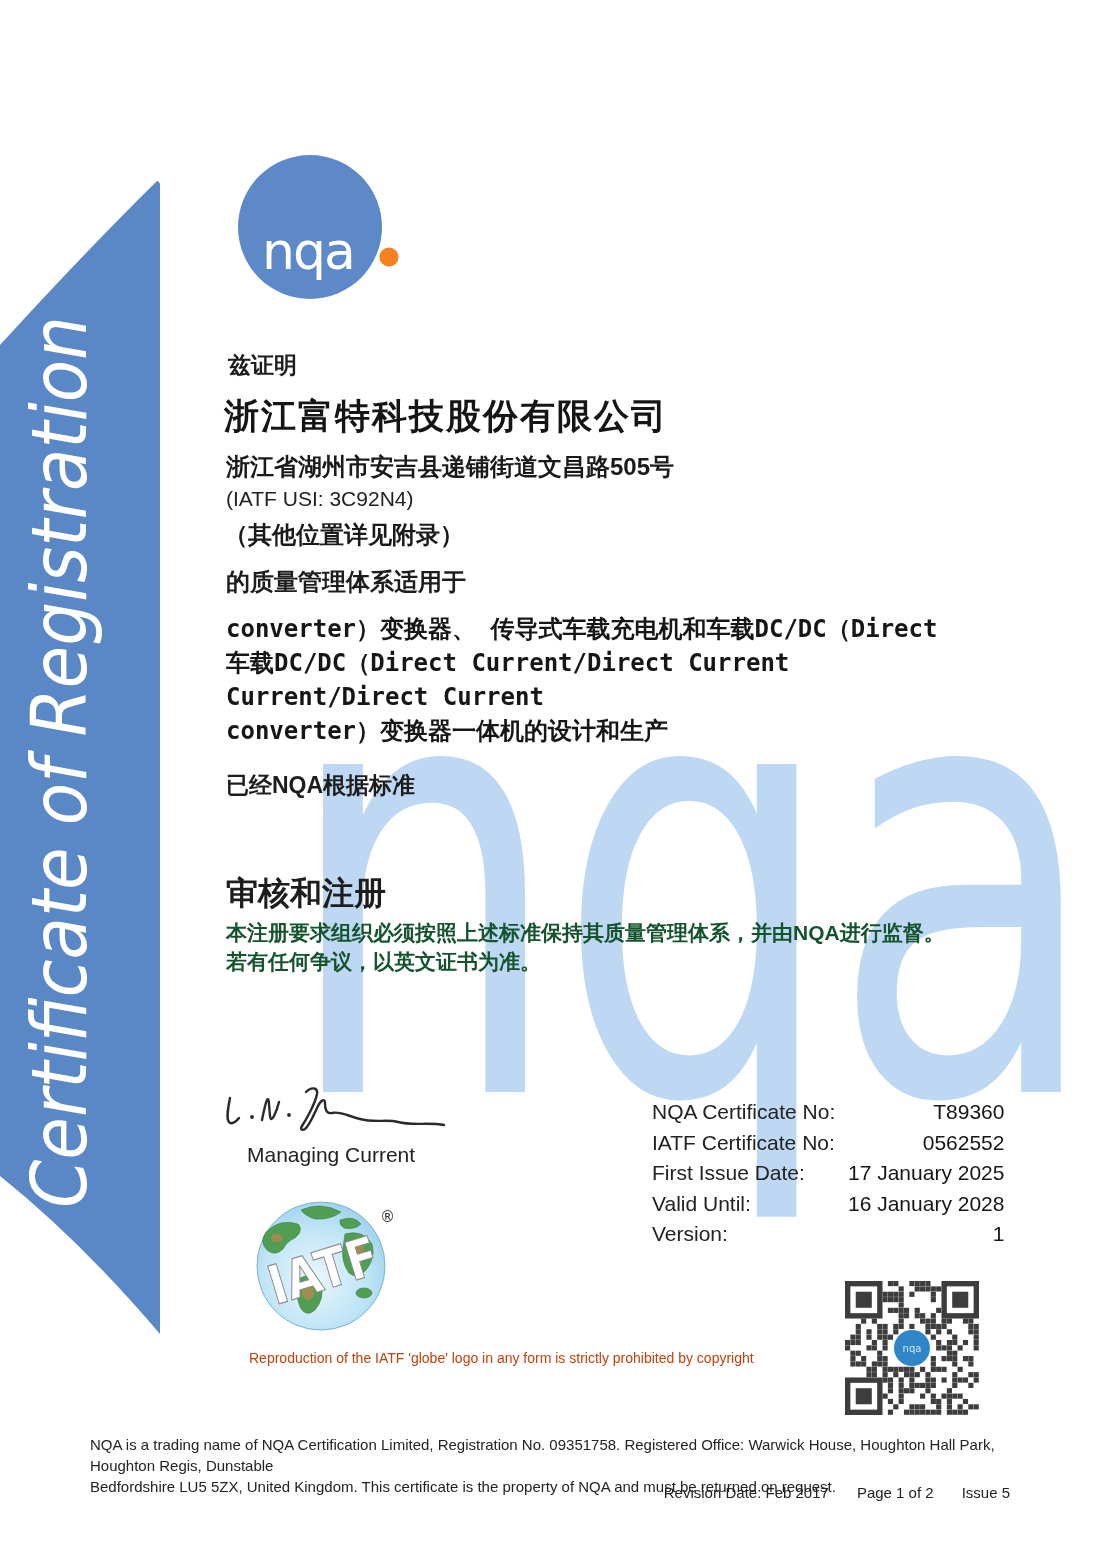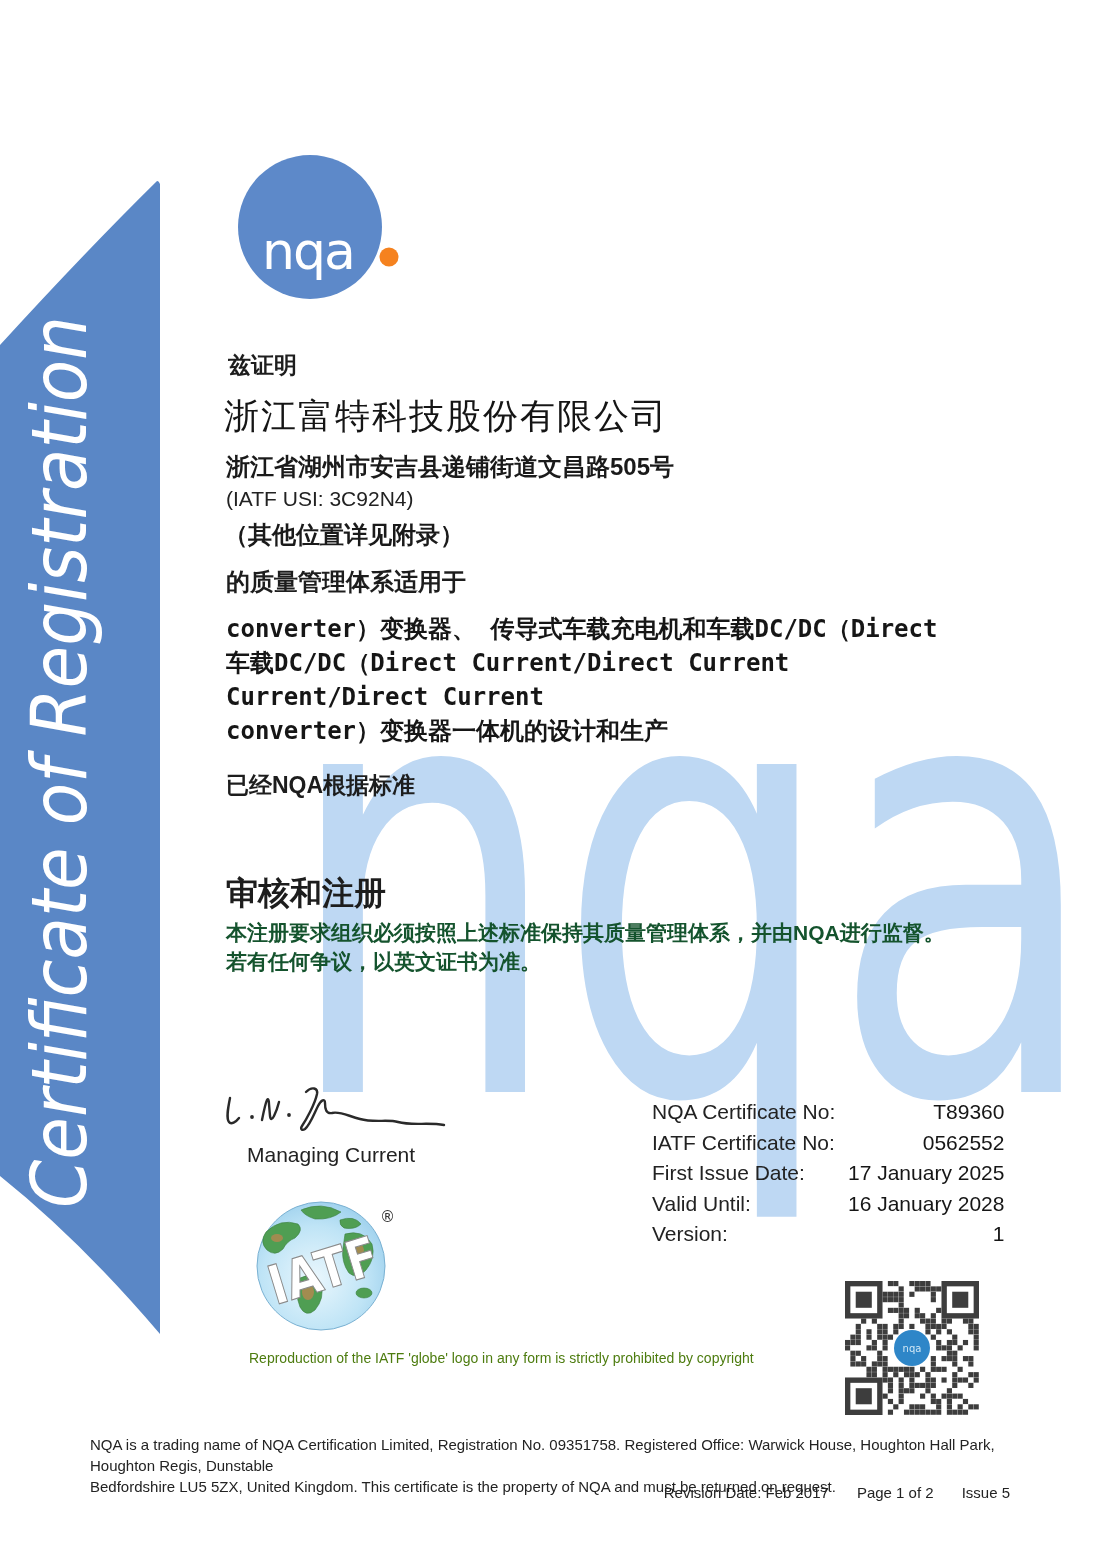--- a/index.html
+++ b/index.html
@@ -3,32 +3,32 @@
 <meta charset="utf-8">
 <style>
   html,body{margin:0;padding:0;background:#ffffff;}
   .page{
     position:relative;width:1102px;height:1559px;background:#ffffff;overflow:hidden;
     font-family:"Liberation Sans","DejaVu Sans",sans-serif;color:#1d1d1d;
   }
   .abs{position:absolute;}
   .layer0{z-index:0;} .layer1{z-index:1;} .layer2{z-index:2;}
   .cn{font-weight:600;}
-  .company-name{font-size:35px;font-weight:400;letter-spacing:2px;color:#151515;}
+  .company-name{font-size:35px;font-weight:700;letter-spacing:2px;color:#151515;}
   .addr{font-size:24px;font-weight:600;color:#1a1a1a;}
   .latin{font-size:21px;color:#222;}
   .scope{font-family:"DejaVu Sans Mono","Liberation Mono",monospace;font-size:24px;font-weight:700;
          line-height:34px;color:#161616;white-space:nowrap;}
   .std-head{font-size:37px;font-weight:700;color:#252525;letter-spacing:0.5px;}
   .disc{font-size:21px;font-weight:600;line-height:29px;color:#14532d;white-space:nowrap;}
   .detail-grid{display:grid;grid-template-columns:196px auto;font-size:21px;color:#222;}
   .detail-grid div{line-height:30.6px;}
   .dval{font-weight:400;color:#161616;text-align:right;}
   .small{font-size:15px;color:#232323;}
-  .caption{font-size:14px;color:#4d7c0f;}
+  .caption{font-size:14px;color:#c2410c;}
   svg text{font-family:"DejaVu Sans","Liberation Sans",sans-serif;}
 </style>
 </head>
 <body>
 
 <div class="page">
 
   <svg class="abs layer0" style="left:0;top:0;" width="1102" height="1559" viewBox="0 0 1102 1559">
     <text x="283" y="1092" font-size="600" fill="#bed8f3" letter-spacing="-8" textLength="812" lengthAdjust="spacingAndGlyphs">nqa</text>
   </svg>

